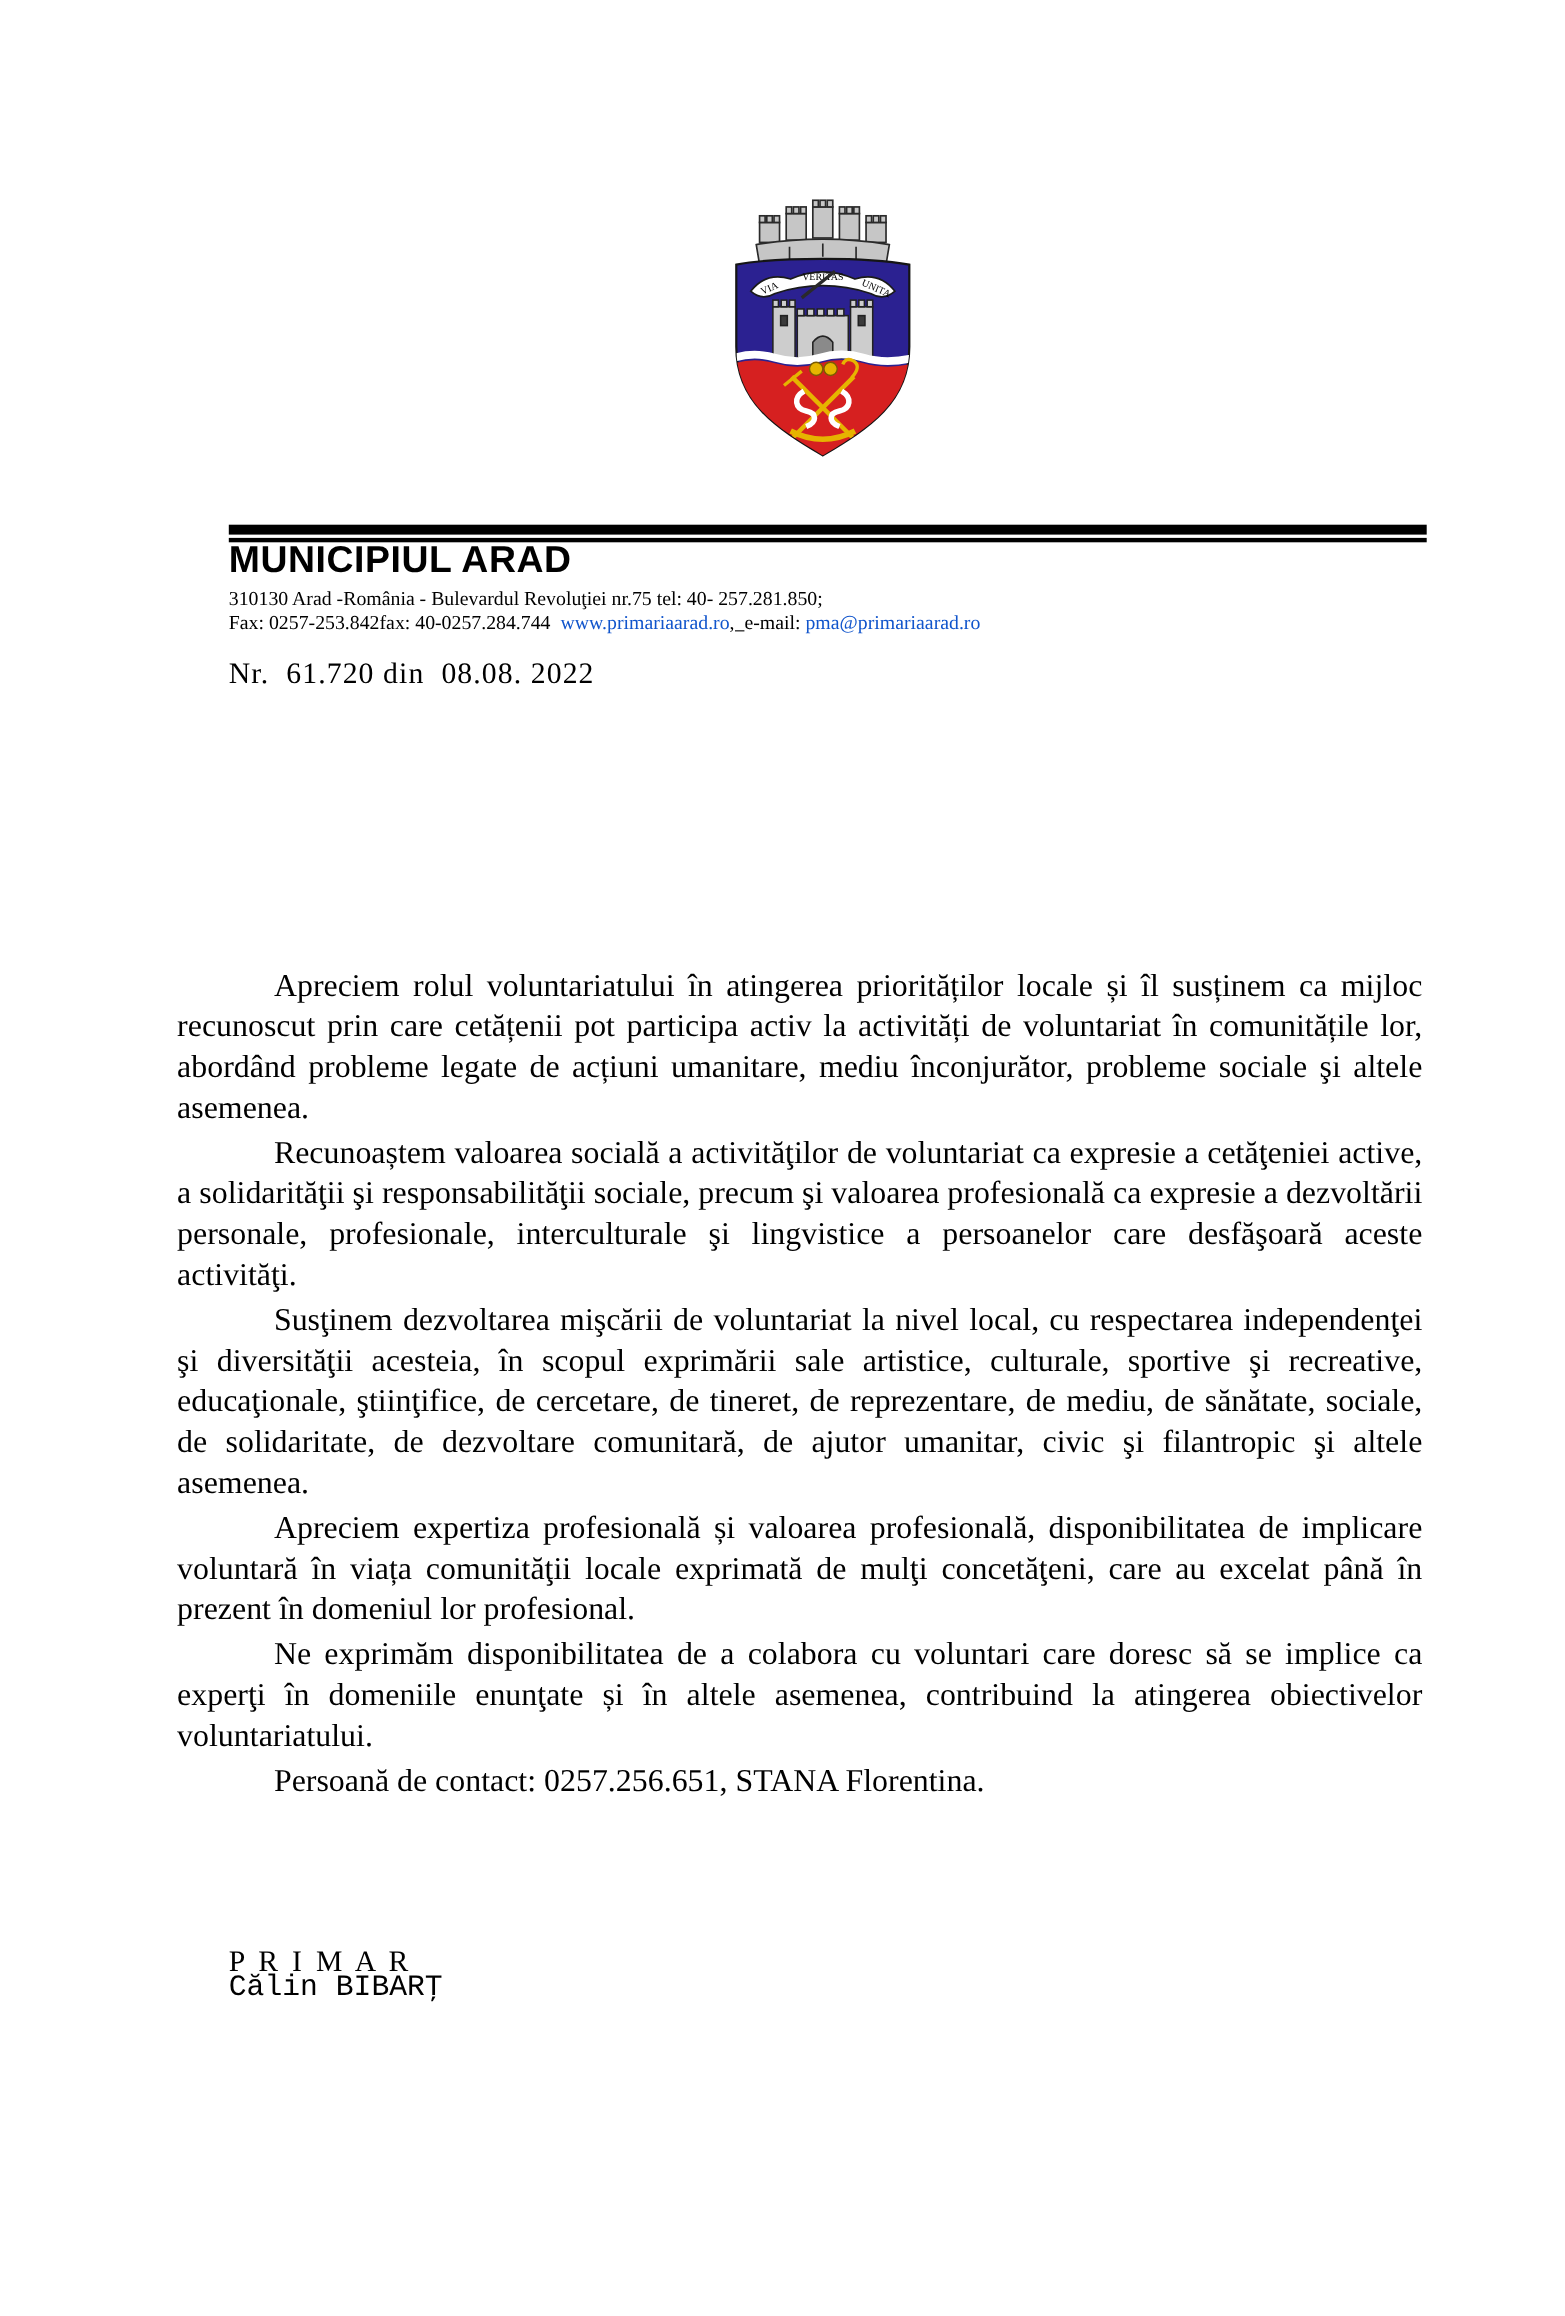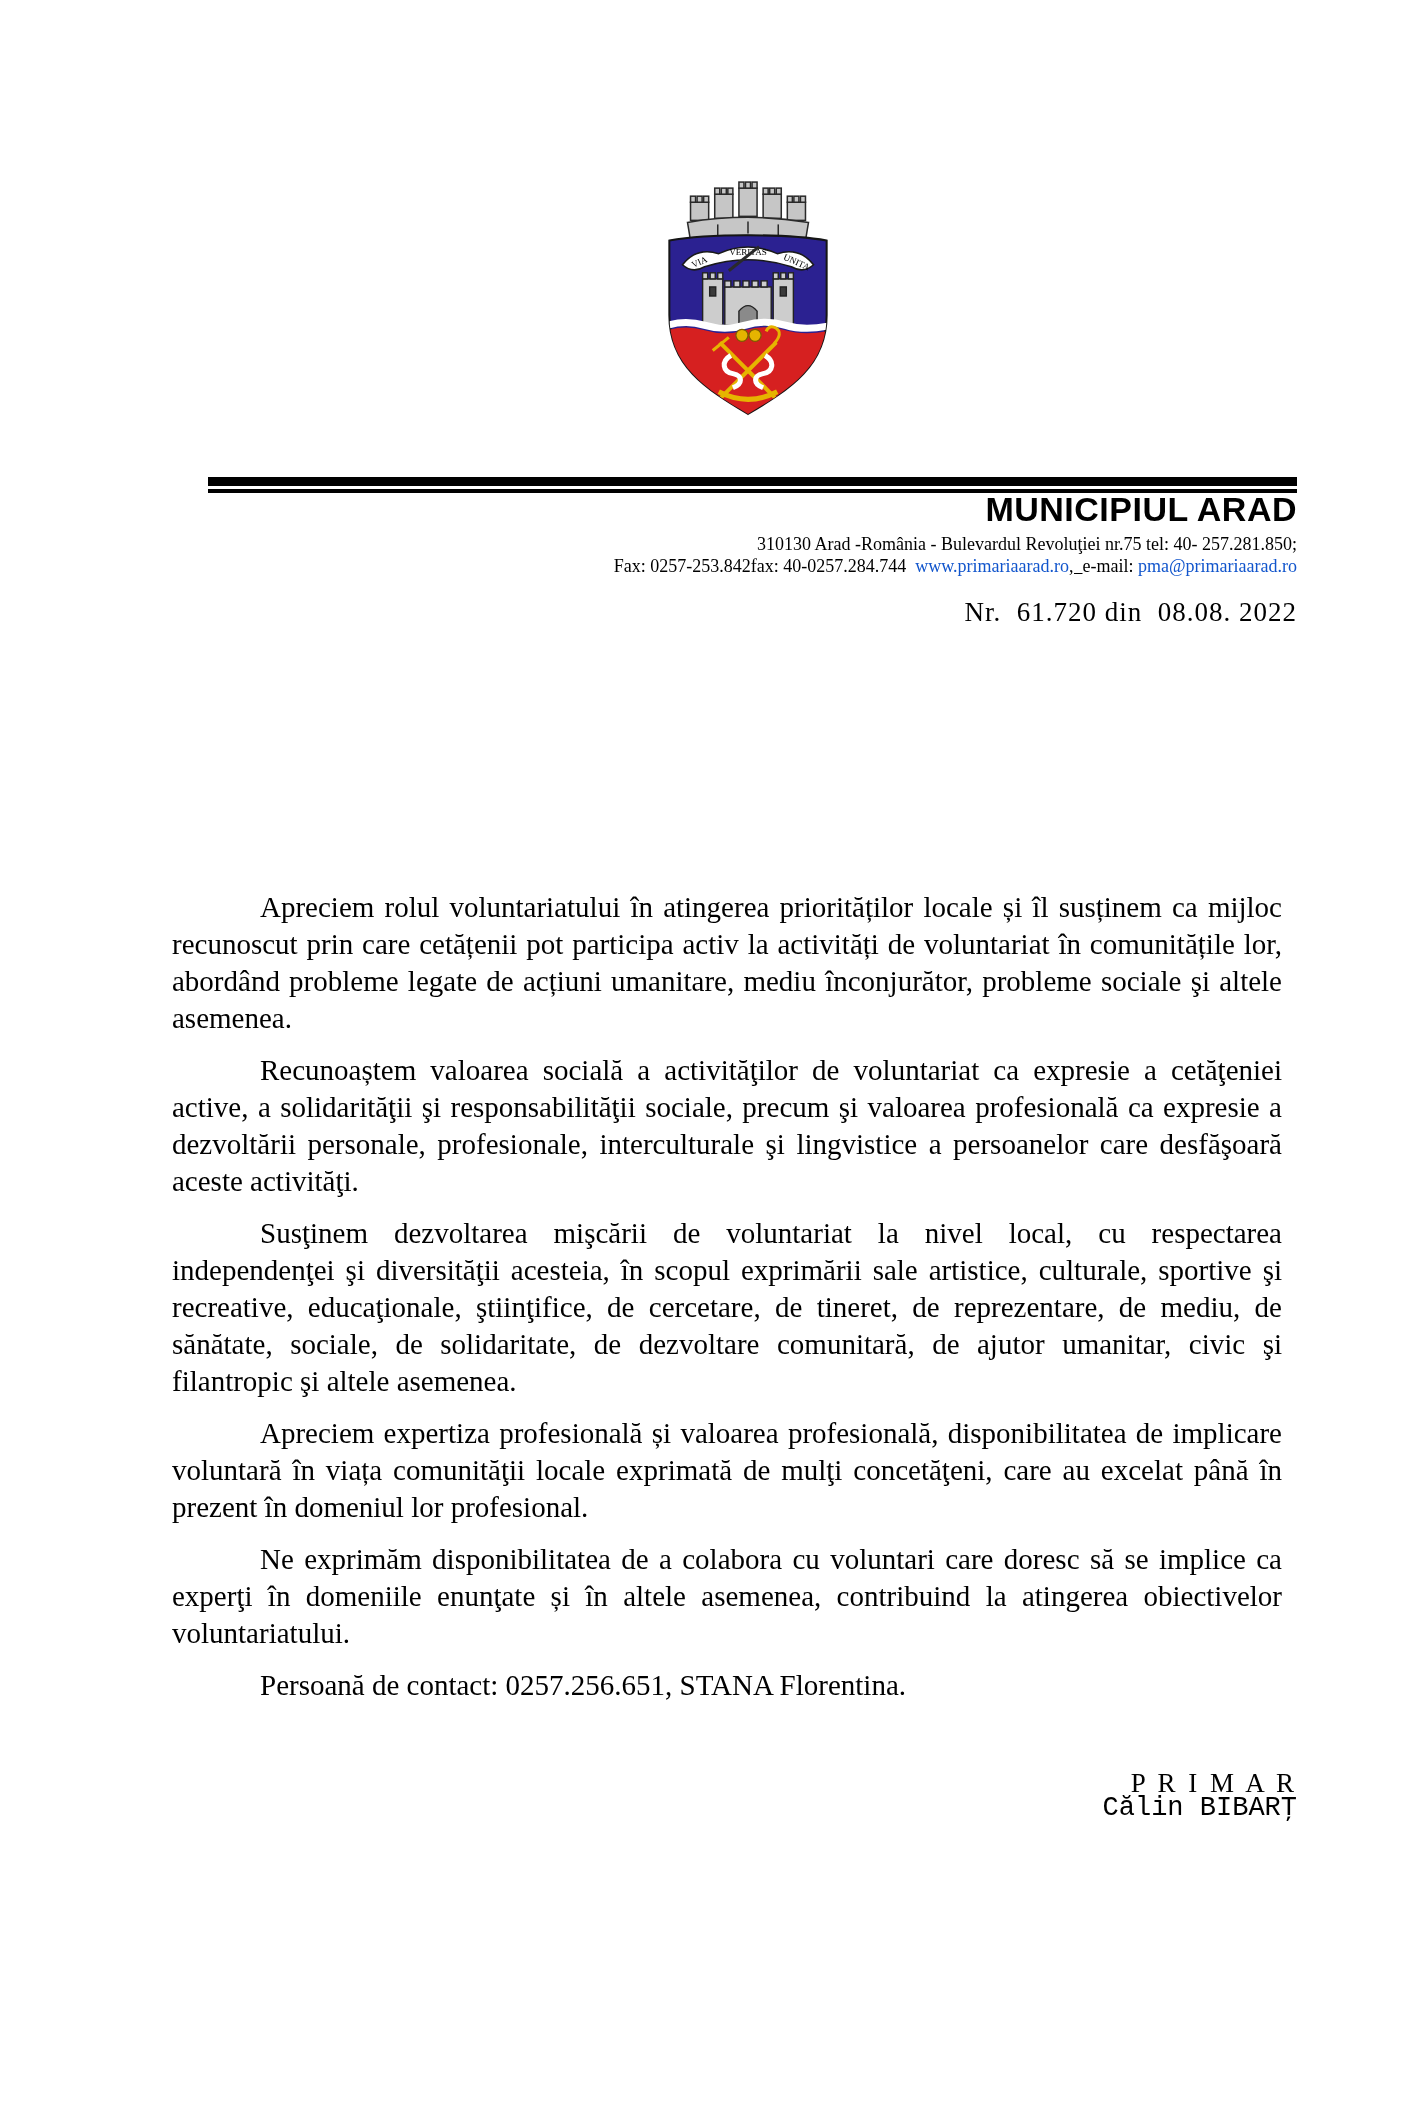--- a/index.html
+++ b/index.html
@@ -3,29 +3,29 @@
 <meta charset="utf-8">
 <style>
   html,body{margin:0;padding:0;background:#ffffff;}
   #doc{
     position:relative;width:1423px;height:2105px;background:#fff;
     font-family:"Liberation Serif",serif;color:#000;overflow:hidden;
   }
   .abs{position:absolute;}
   .emblem{left:662px;top:174px;width:172px;height:242px;}
   .hrule{left:208px;top:477px;width:1089px;height:3px;border-top:9px solid #000;border-bottom:4px solid #000;}
-  .hdr{left:208px;width:1089px;text-align:right;}
+  .hdr{left:208px;width:1089px;text-align:left;}
   .org-title{top:490px;font-family:"Liberation Sans",sans-serif;font-weight:bold;font-size:34px;line-height:38px;letter-spacing:0.5px;}
   .addr{font-size:18px;line-height:21px;white-space:pre;}
   .addr1{top:534px;}
   .addr2{top:556px;}
   .doc-number{top:583px;font-size:27px;letter-spacing:1px;white-space:pre;margin-top:14px;}
   .announce{top:770px;font-size:28px;letter-spacing:6px;white-space:pre;}
   .bodytext{left:157px;top:874px;width:1140px;font-size:29px;line-height:37px;text-align:justify;text-justify:inter-word;}
-  .bodytext p{margin:15px;text-indent:88px;}
+  .bodytext p{margin:4px;text-indent:88px;}
   .sig-role{top:1768px;font-size:27px;letter-spacing:3px;white-space:pre;}
   .sig-name{top:1793px;font-size:27px;font-family:Liberation Mono, monospace;}
   .link{color:#1155CC;cursor:pointer;}
   .sep-underline{text-decoration:underline;}
 </style>
 </head>
 <body>
 
 <div id="doc">
 

